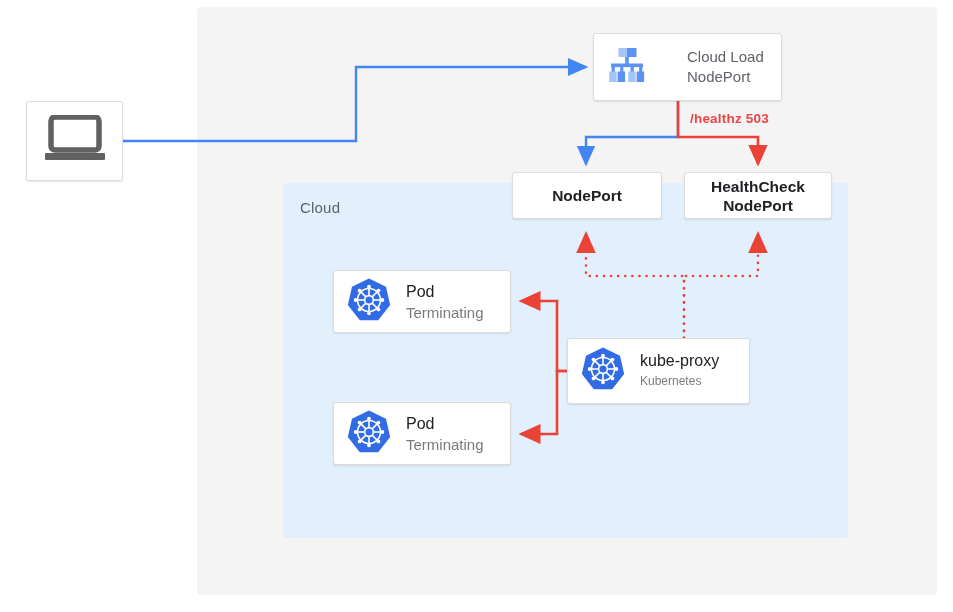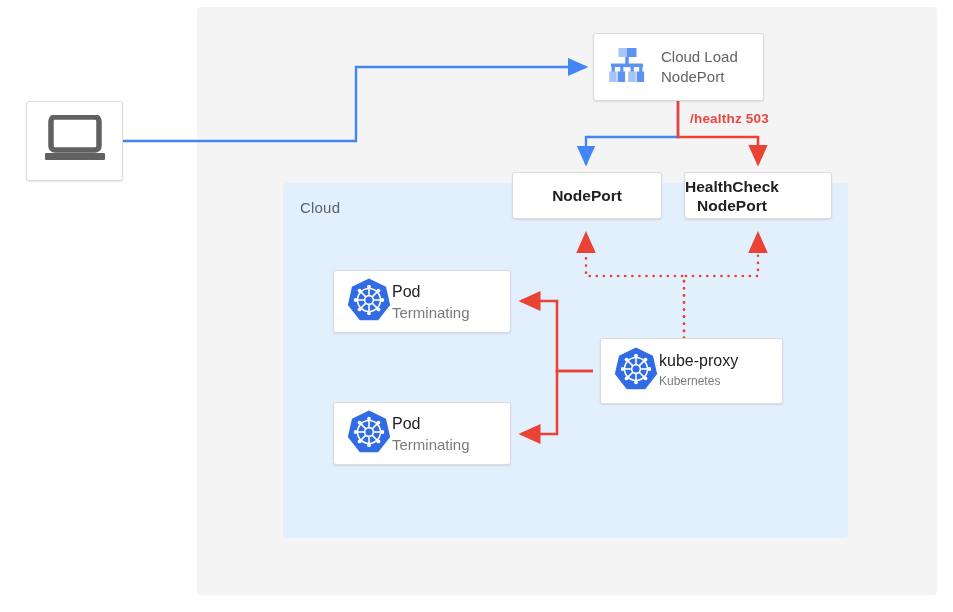--- a/index.html
+++ b/index.html
@@ -29,37 +29,37 @@
     position:absolute;background:#ffffff;border:1px solid #dcdcdc;
     border-radius:3px;box-sizing:border-box;
     box-shadow:0 1px 2px rgba(0,0,0,.10);
   }
 
   
   .card-laptop{left:26px;top:101px;width:97px;height:80px;}
   .laptop-icon{position:absolute;left:50%;top:50%;transform:translate(-50%,-50%);}
 
   
-  .card-clb{left:593px;top:33px;width:171px;height:68px;display:flex;align-items:center;}
+  .card-clb{left:593px;top:33px;width:189px;height:68px;display:flex;align-items:center;gap:26px;}
   .clb-icon{margin-left:12px;flex:0 0 auto;}
   .clb-text{
     margin-left:13px;font-size:15px;color:#5f6368;line-height:20px;
   }
 
   
   .card-np{left:512px;top:172px;width:150px;height:47px;display:flex;align-items:center;justify-content:center;}
-  .card-hcnp{left:684px;top:172px;width:148px;height:47px;display:flex;align-items:center;}
+  .card-hcnp{left:684px;top:172px;width:148px;height:47px;display:flex;align-items:center;justify-content:center;}
   .np-text{font-size:15.5px;font-weight:bold;color:#202124;text-align:center;line-height:19px;}
 
   
   .card-pod{left:333px;top:270px;width:178px;height:63px;display:flex;align-items:center;}
   .card-pod2{left:333px;top:402px;width:178px;height:63px;display:flex;align-items:center;}
-  .card-kp{left:600px;top:338px;width:183px;height:66px;display:flex;align-items:center;}
+  .card-kp{left:567px;top:338px;width:183px;height:66px;display:flex;align-items:center;}
   .k8s-icon{margin-left:12px;flex:0 0 auto;}
-  .pod-text{line-height:21px;}
+  .pod-text{margin-left:14px;line-height:21px;}
   .pod-title{font-size:16px;color:#202124;}
   .pod-sub{font-size:15px;color:#7a7a7a;text-align:right;}
   .kp-title{font-size:16px;color:#202124;}
   .kp-sub{font-size:12px;color:#7a7a7a;}
 
   
   .healthz{
     position:absolute;left:690px;top:111px;
     font-size:13.5px;font-weight:bold;color:#ef4444;letter-spacing:.2px;
   }

